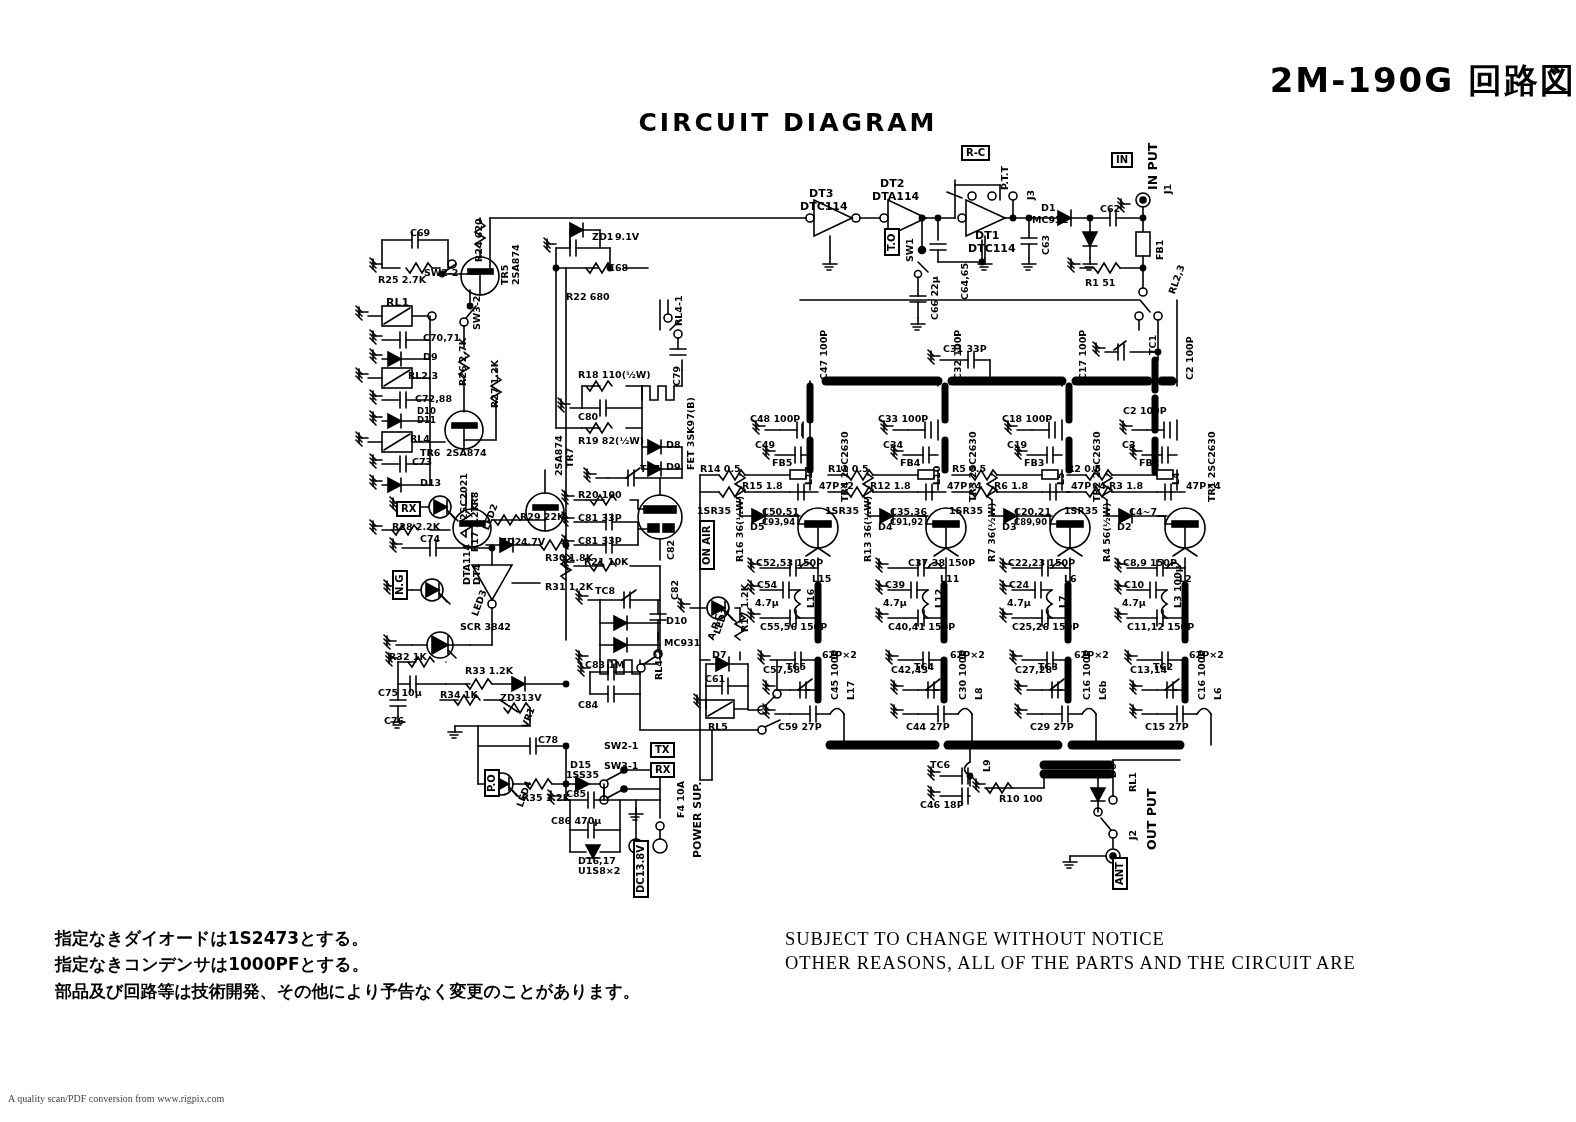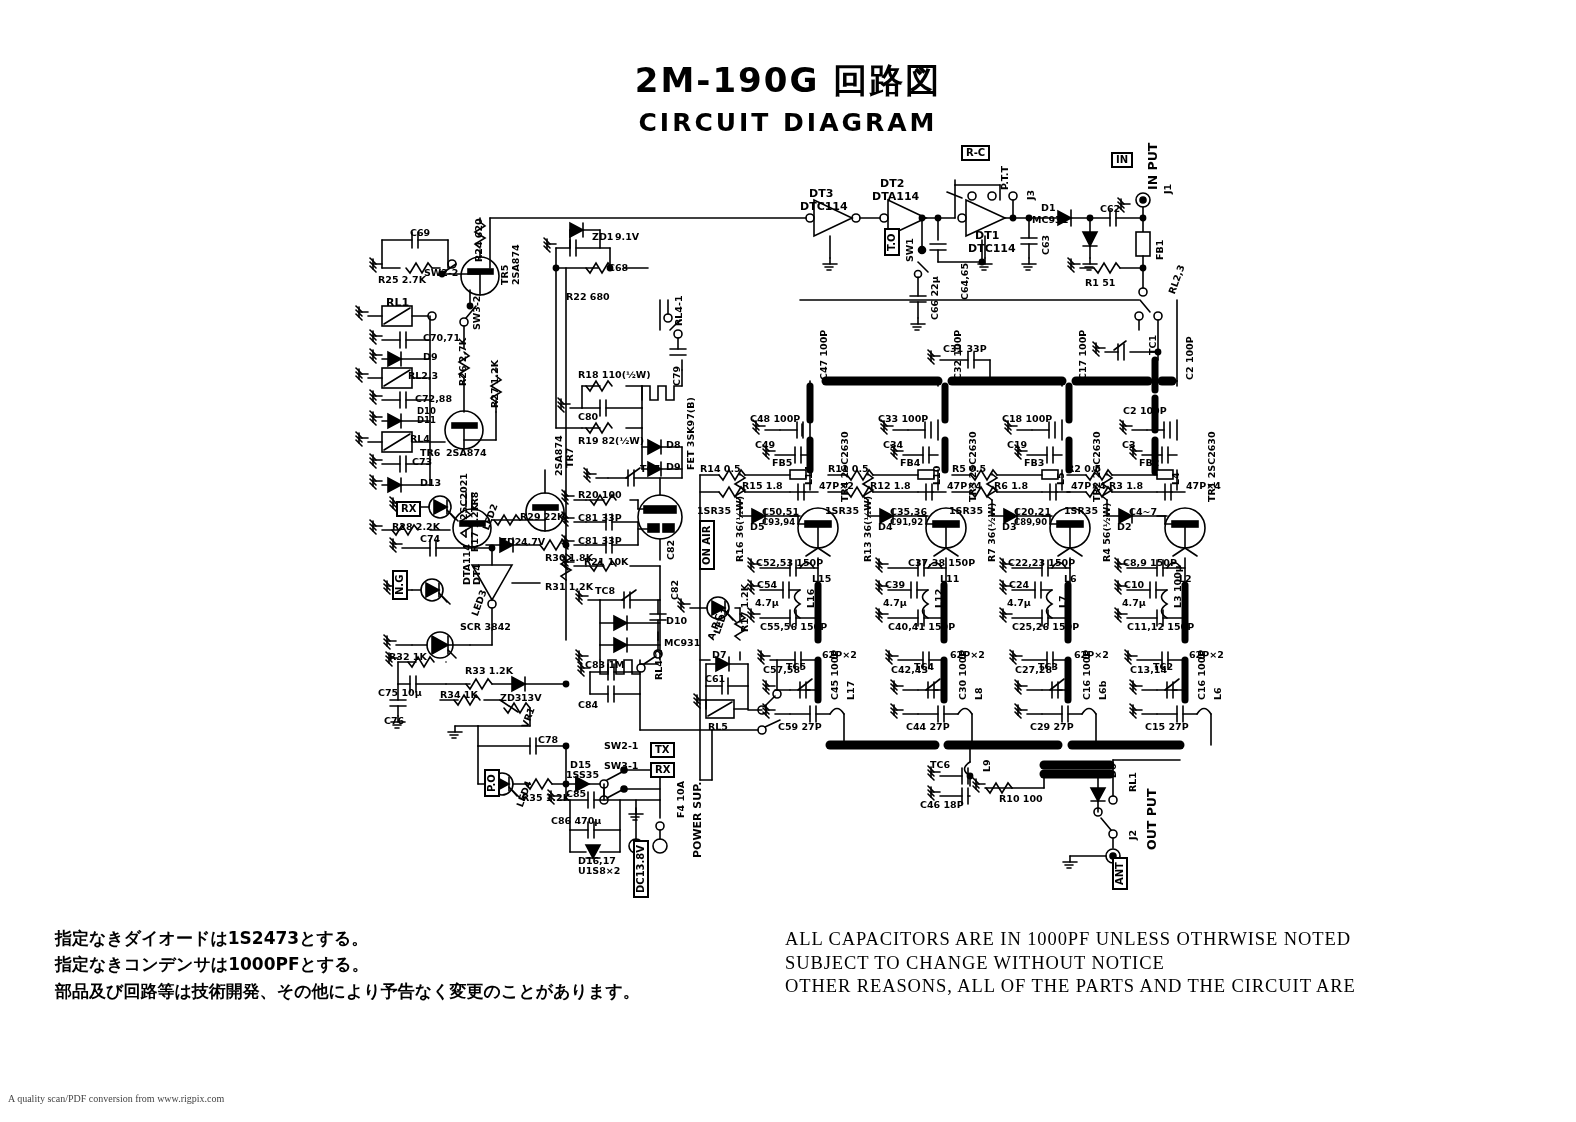--- a/index.html
+++ b/index.html
@@ -1,20 +1,20 @@
 <!DOCTYPE html>
 <html><head>
 <meta charset="utf-8">
 <style>
   html,body{margin:0;padding:0;background:#ffffff;}
   body{width:1576px;height:1122px;position:relative;overflow:hidden;
        font-family:"Liberation Sans",sans-serif;color:#000;}
 
   
-  #title-jp{position:absolute;left:0;top:58px;width:1576px;text-align:center;
+  #title-jp{position:absolute;left:0;top:58px;width:1576px;text-align:right;
     font-family:"DejaVu Sans",sans-serif;font-weight:bold;font-size:34px;letter-spacing:2px;}
   #title-en{position:absolute;left:0;top:108px;width:1576px;text-align:center;
     font-family:"DejaVu Sans",sans-serif;font-weight:bold;font-size:25px;letter-spacing:3px;}
 
   
   #notes-jp{position:absolute;left:55px;top:925px;width:700px;
     font-family:"DejaVu Sans",sans-serif;font-size:17px;line-height:1.55;font-weight:bold;}
   #notes-jp div{white-space:nowrap;}
   #notes-en{position:absolute;left:785px;top:928px;width:740px;
     font-family:"Liberation Serif",serif;font-size:18.5px;line-height:1.28;letter-spacing:.9px;}
@@ -1318,18 +1318,17 @@
   <span class="lbl m rot90" style="left:1146px;top:850px">OUT PUT</span>
 </div>
 
 <div id="notes-jp">
   <div>指定なきダイオードは1S2473とする。</div>
   <div>指定なきコンデンサは1000PFとする。</div>
   <div>部品及び回路等は技術開発、その他により予告なく変更のことがあります。</div>
 </div>
 
 <div id="notes-en">
-  <div>ALL CAPACITORS ARE IN 1000PF UNLESS OTHRWISE NOTED</div>
   <div>SUBJECT TO CHANGE WITHOUT NOTICE</div>
   <div>OTHER REASONS, ALL OF THE PARTS AND THE CIRCUIT ARE</div>
 </div>
 
 <div id="footer">A quality scan/PDF conversion from www.rigpix.com</div>
 
 </body></html>

